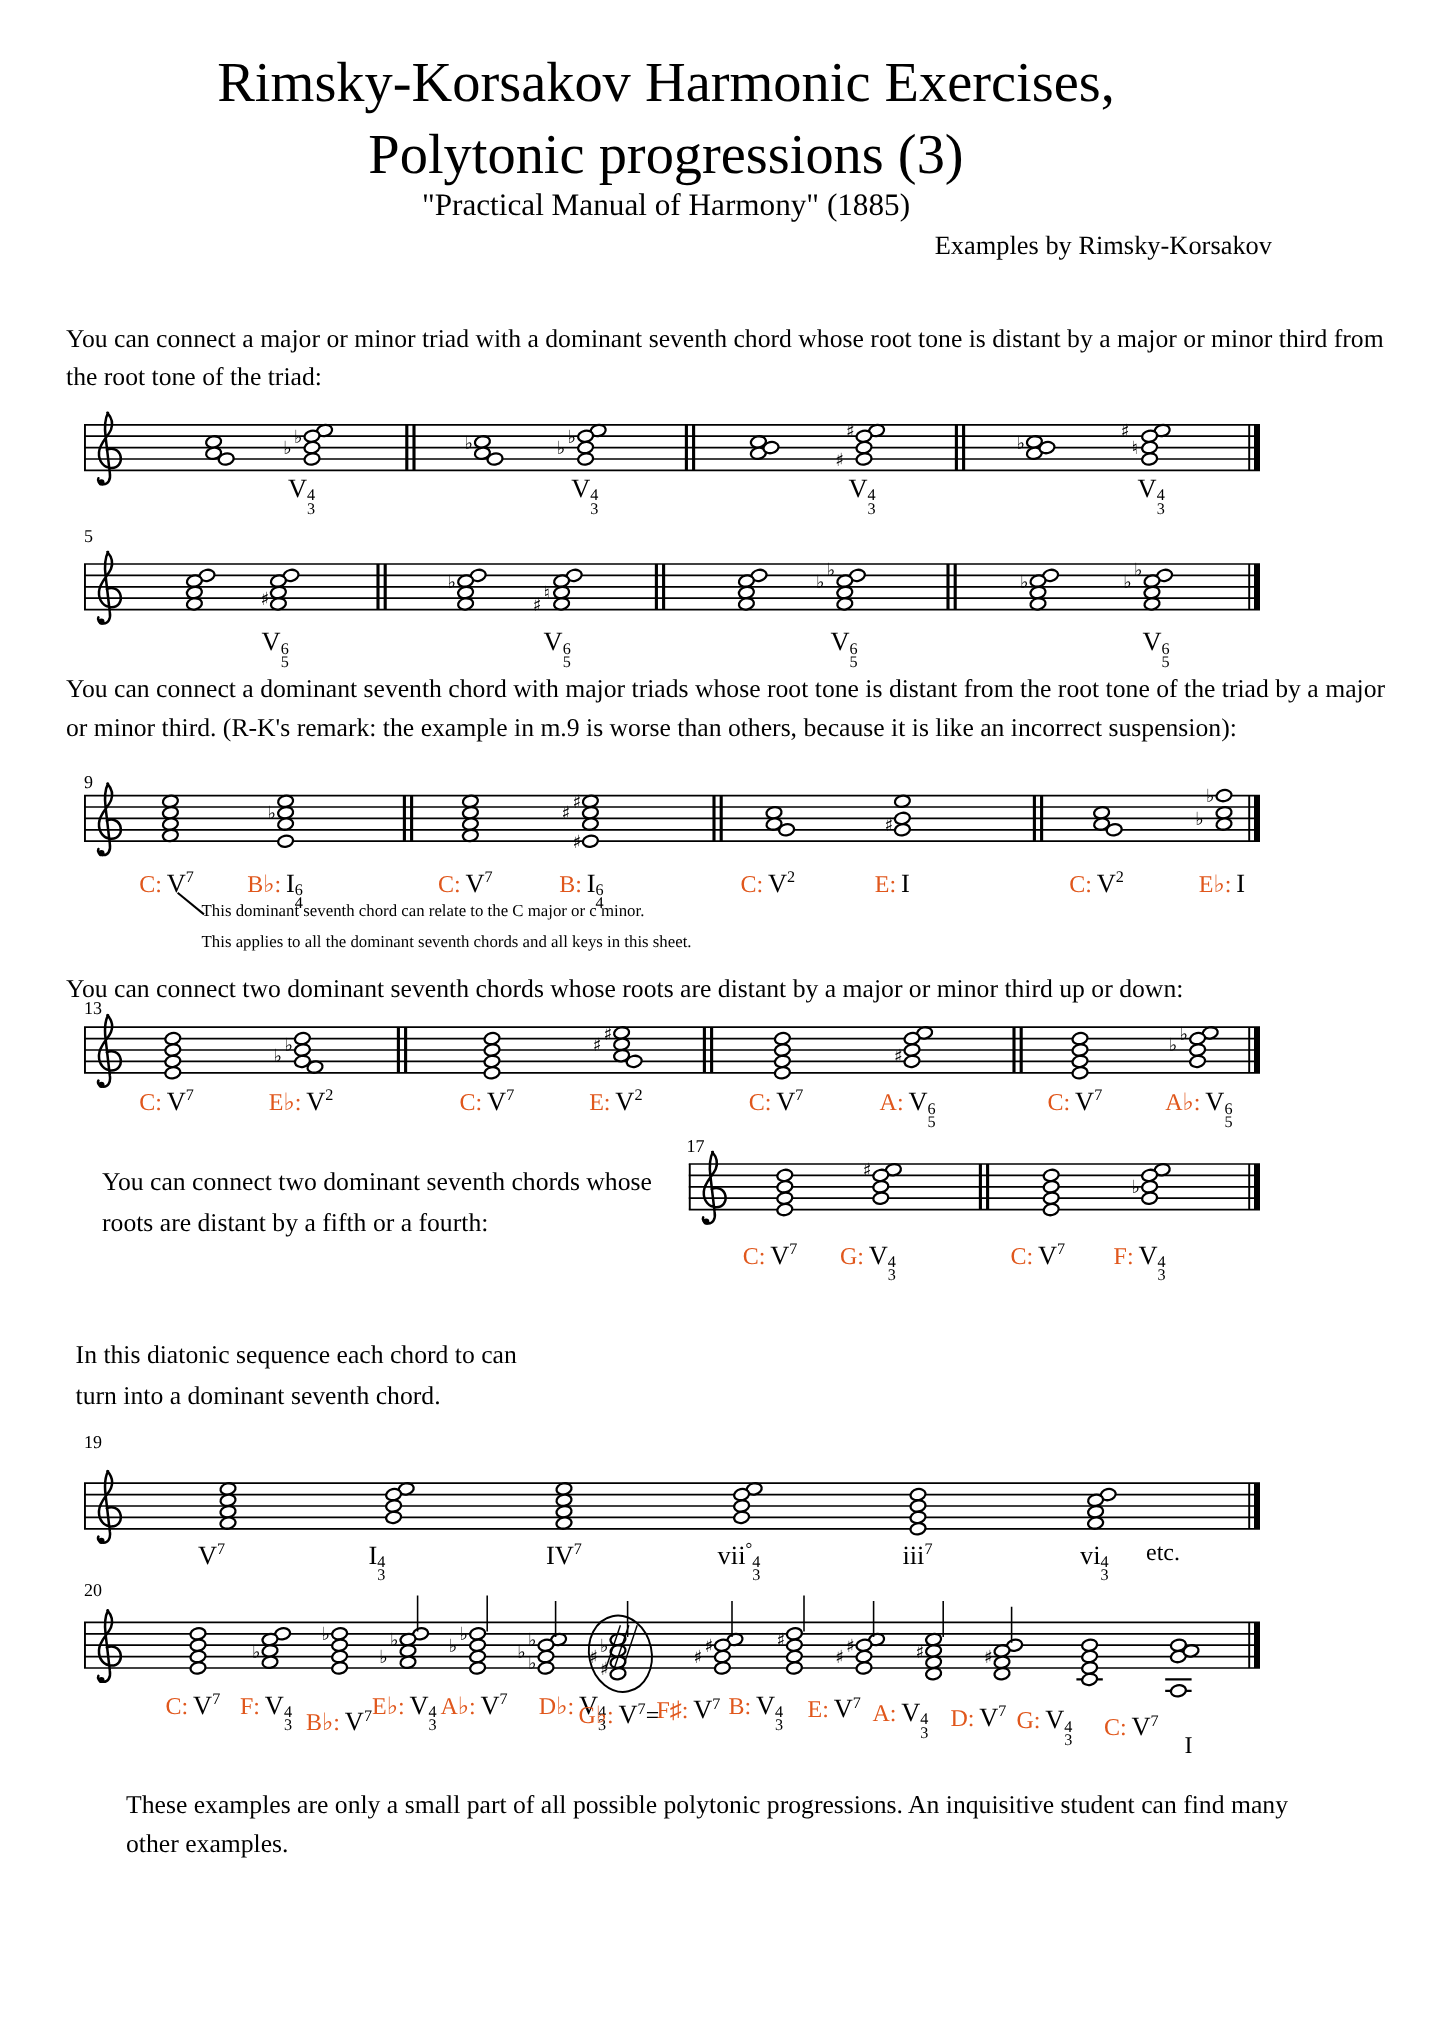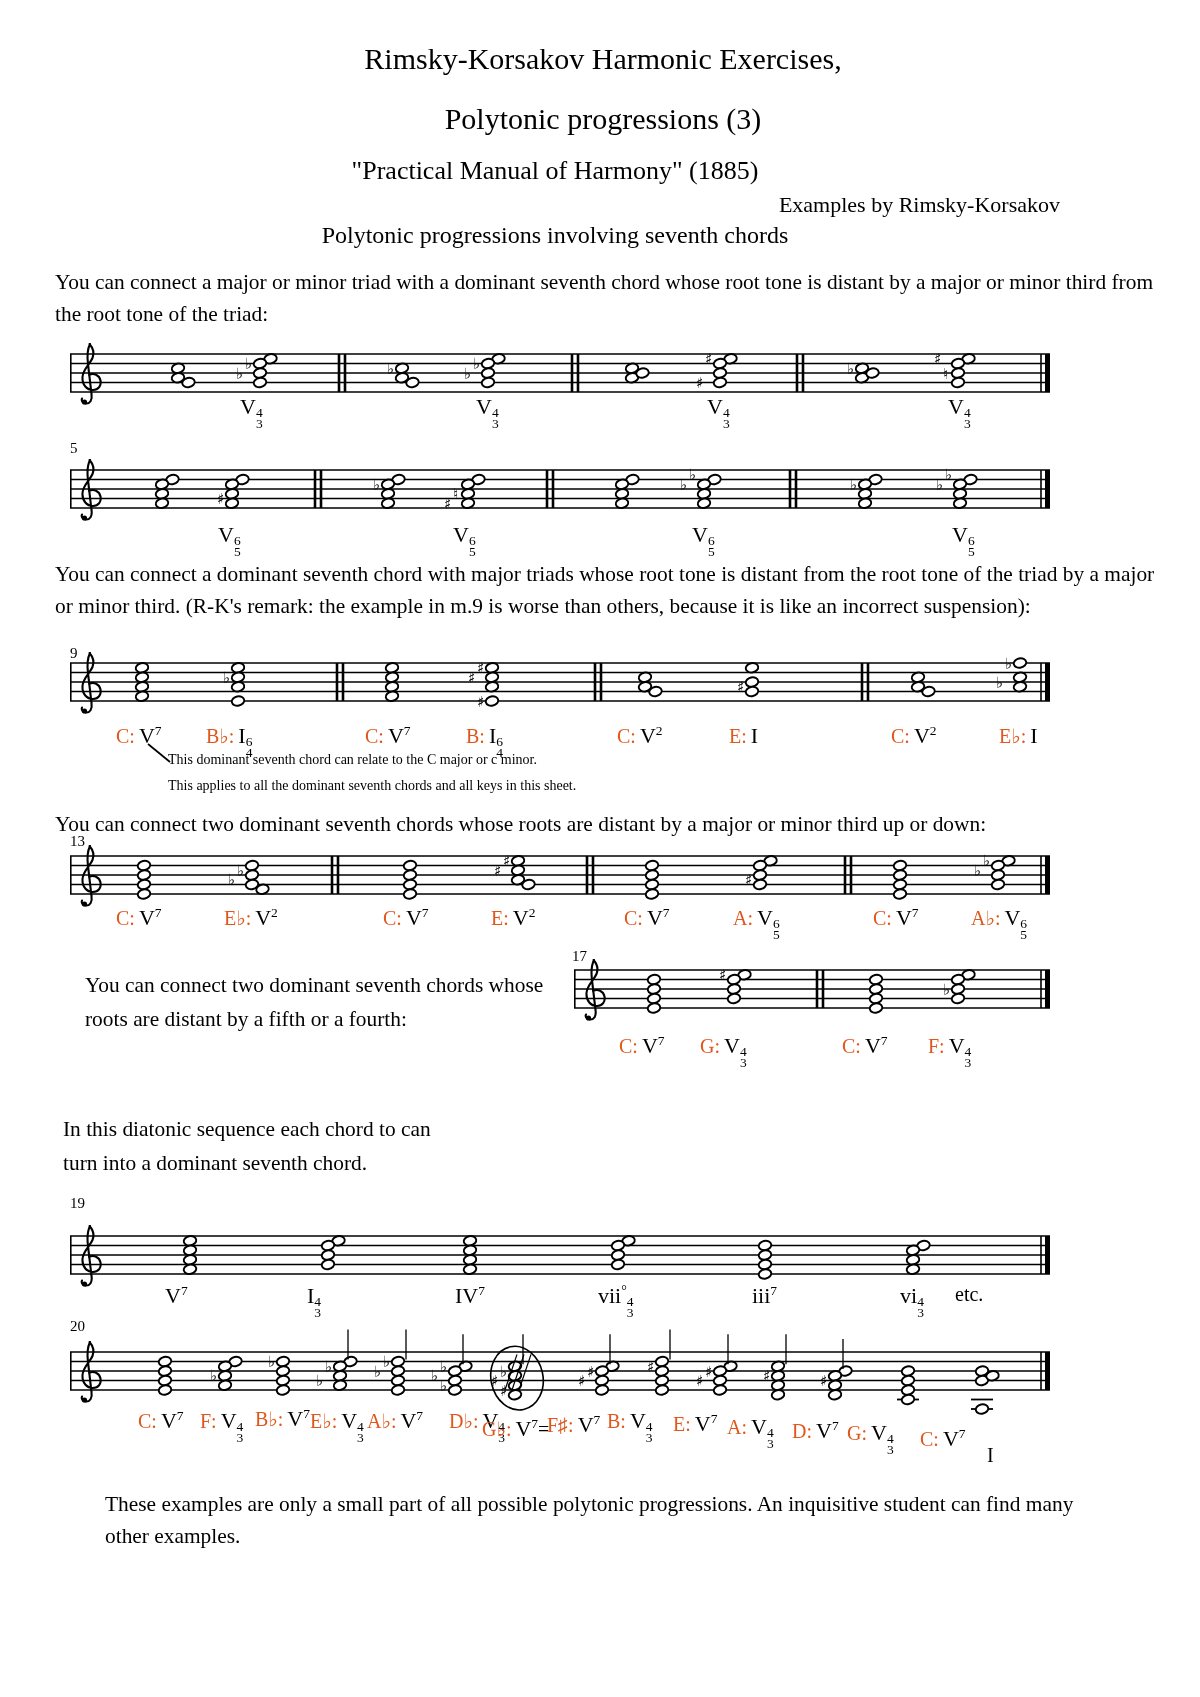--- a/index.html
+++ b/index.html
@@ -1,20 +1,20 @@
 <!DOCTYPE html>
 <html><head>
 <meta charset="utf-8">
 <style>
   html,body{margin:0;padding:0;background:#fff;}
   .page{position:relative;width:1200px;height:1697px;background:#fff;overflow:hidden;
         font-family:"Liberation Serif","DejaVu Serif",serif;color:#000;}
   .abs{position:absolute;}
   .centerbox{position:absolute;left:0;width:1110px;text-align:center;}
-  .title{font-size:30px;margin-left:48px;}
+  .title{font-size:47px;}
   .subtitle{font-size:26px;}
   .byline{position:absolute;right:140px;font-size:22px;}
   .heading{font-size:24px;}
   .para{position:absolute;font-size:21.4px;line-height:32px;}
   .oneline{white-space:nowrap;}
   .system{position:absolute;}
   .system svg{position:absolute;left:0;top:0;}
   .mn{position:absolute;left:0;top:0;font-size:15px;}
   .chord-label{position:absolute;white-space:nowrap;font-family:"Liberation Serif","DejaVu Sans",serif;}
   .lk{font-size:20px;}
@@ -28,21 +28,20 @@
 </style>
 </head>
 <body>
 
 <div class="page">
 
   <div class="centerbox title" style="top:42px">Rimsky-Korsakov Harmonic Exercises,</div>
   <div class="centerbox title" style="top:102px">Polytonic progressions (3)</div>
   <div class="centerbox subtitle" style="top:156px">"Practical Manual of Harmony" (1885)</div>
   <div class="byline" style="top:192px">Examples by Rimsky-Korsakov</div>
-  <div class="centerbox heading" style="top:222px">Polytonic progressions involving seventh chords</div>
 
   <p class="para" style="left:55px;top:266px;width:1100px;margin:0">You can connect a major or minor triad with a dominant seventh chord whose root tone is distant by a major or minor third from the root tone of the triad:</p>
 
   <div class="system" style="left:70px;top:336px;width:985px;height:100px">
       <svg width="985" height="100">
         <line x1="0" y1="18" x2="980" y2="18" stroke="#000" stroke-width="1.4"></line>
         <line x1="0" y1="27.5" x2="980" y2="27.5" stroke="#000" stroke-width="1.4"></line>
         <line x1="0" y1="37" x2="980" y2="37" stroke="#000" stroke-width="1.4"></line>
         <line x1="0" y1="46.5" x2="980" y2="46.5" stroke="#000" stroke-width="1.4"></line>
         <line x1="0" y1="56" x2="980" y2="56" stroke="#000" stroke-width="1.4"></line>
@@ -565,21 +564,21 @@
         <ellipse cx="912" cy="62.5" rx="6.3" ry="4.6" fill="#fff" stroke="#000" stroke-width="1.9" transform="rotate(-12 912 62.5)"></ellipse>
         <ellipse cx="922.5" cy="57.75" rx="6.3" ry="4.6" fill="#fff" stroke="#000" stroke-width="1.9" transform="rotate(-12 922.5 57.75)"></ellipse>
         <ellipse cx="912" cy="91" rx="6.3" ry="4.6" fill="#fff" stroke="#000" stroke-width="1.9" transform="rotate(-12 912 91)"></ellipse>
       </svg>
       <div class="mn">20</div>
       <span class="chord-label" style="left: 68px; top: 90px;"><span class="lk" style="color: rgb(224, 87, 28);">C:</span> <span class="rn">V</span><span class="supfig">7</span></span>
       <span class="chord-label" style="left: 130px; top: 90px;"><span class="lk" style="color: rgb(224, 87, 28);">F:</span> <span class="rn">V</span><span class="stk">
           <span>4</span>
           <span>3</span>
         </span></span>
-      <span class="chord-label" style="left: 185px; top: 88px; text-align: right;"><span class="lk" style="color: rgb(224, 87, 28);">B♭:</span> <span class="rn">V</span><span class="supfig">7</span></span>
+      <span class="chord-label" style="left: 185px; top: 104px; text-align: right;"><span class="lk" style="color: rgb(224, 87, 28);">B♭:</span> <span class="rn">V</span><span class="supfig">7</span></span>
       <span class="chord-label" style="left: 240px; top: 90px;"><span class="lk" style="color: rgb(224, 87, 28);">E♭:</span> <span class="rn">V</span><span class="stk">
           <span>4</span>
           <span>3</span>
         </span></span>
       <span class="chord-label" style="left: 297px; top: 90px;"><span class="lk" style="color: rgb(224, 87, 28);">A♭:</span> <span class="rn">V</span><span class="supfig">7</span></span>
       <span class="chord-label" style="left: 355px; top: 90px; margin-left: 24px;"><span class="lk" style="color: rgb(224, 87, 28);">D♭:</span> <span class="rn">V</span><span class="stk">
           <span>4</span>
           <span>3</span>
         </span></span>
       <span class="chord-label" style="left: 412px; top: 98px;"><span class="lk" style="color: rgb(224, 87, 28);">G♭:</span> <span class="rn">V</span><span class="supfig">7</span><span class="eq">=</span></span>

